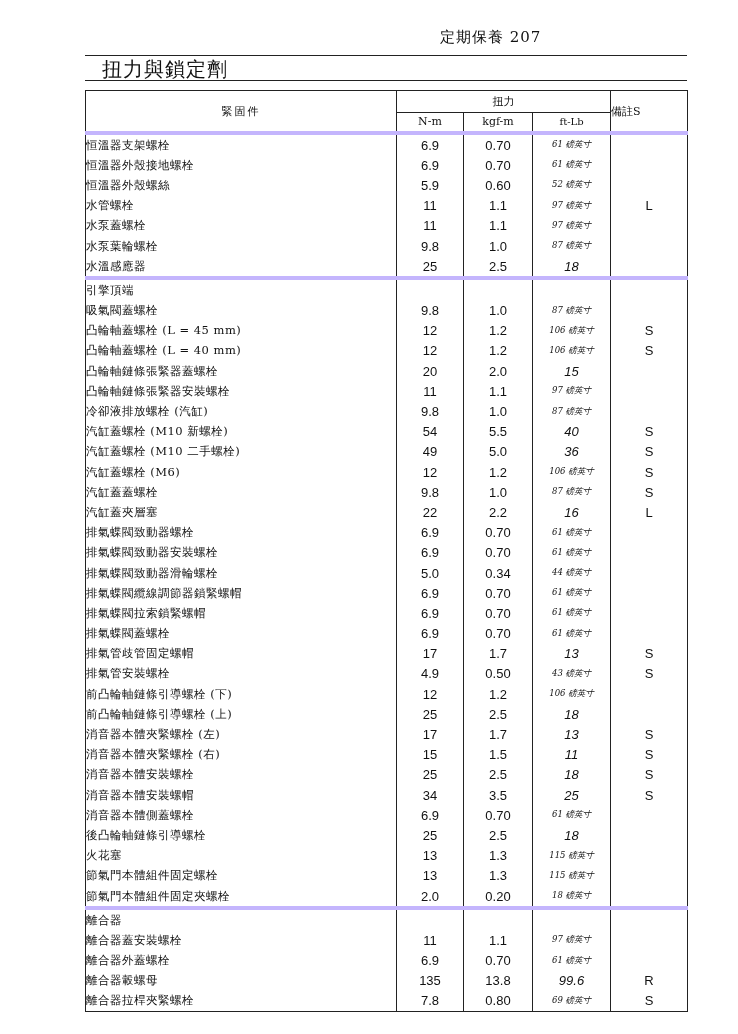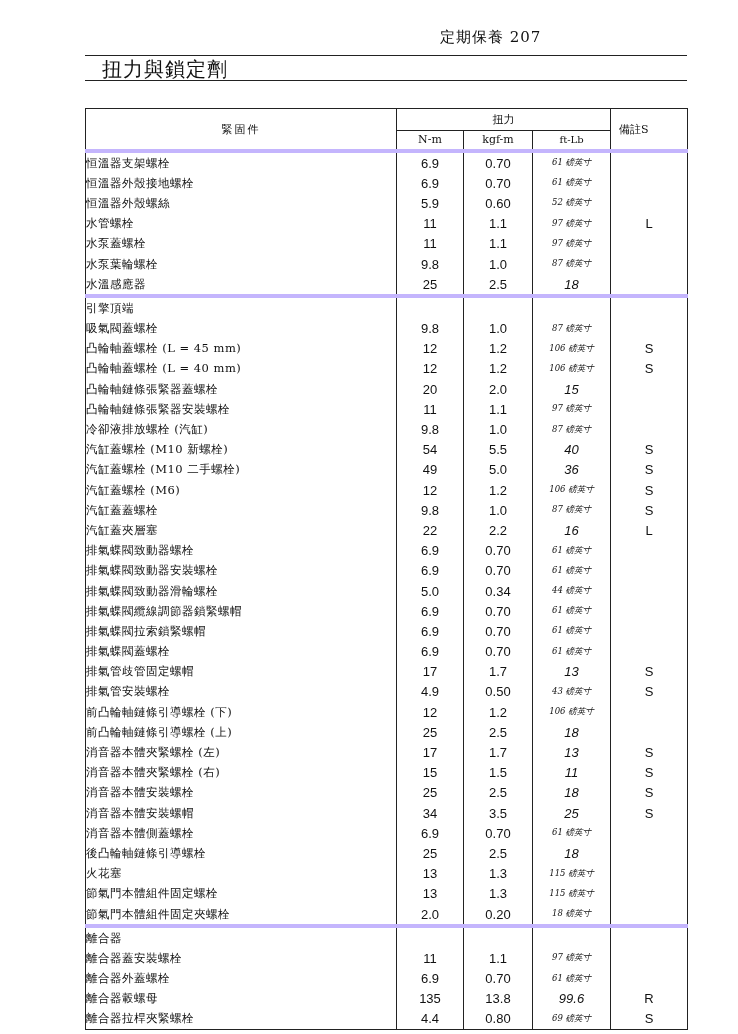--- a/index.html
+++ b/index.html
@@ -6,33 +6,33 @@
   body { width: 738px; height: 1034px; position: relative; overflow: hidden; color: #111; }
   .serif { font-family: "DejaVu Serif", "Liberation Serif", serif; }
   .sans { font-family: "Liberation Sans", "DejaVu Sans", sans-serif; }
 
   .page-header { position: absolute; left: 440px; top: 28px; font-size: 15px; letter-spacing: 1px; text-align: center; }
   .rule { position: absolute; left: 85px; width: 602px; height: 1px; background: #222; }
   .section-title { position: absolute; left: 86px; top: 56px; font-size: 20px; letter-spacing: 1px; margin-left: 16px; }
 
   table.torque {
     position: absolute; left: 85px; top: 90px;
-    width: 602px; border-collapse: collapse; table-layout: fixed; margin-top: 18px;
+    width: 602px; border-collapse: collapse; table-layout: fixed;
   }
   table.torque th, table.torque td { padding: 0; }
   col.c-name { width: 311px; }
   col.c-nm { width: 67px; }
   col.c-kgf { width: 69px; }
   col.c-ft { width: 78px; }
   col.c-rem { width: 77px; }
 
   .hdr th { font-weight: normal; font-size: 11px; border: 1px solid #222; height: 20px; }
   .hdr th.name-h { height: 40px; font-size: 11px; letter-spacing: 2px; }
   .hdr th.sub { height: 18px; }
-  .hdr th.rem-h { font-size: 11px; text-align: left; padding-left: 8px; }
+  .hdr th.rem-h { font-size: 11px; text-align: left; }
 
   tbody.group td { border-left: 1px solid #222; border-right: 1px solid #222; height: 20.2px; vertical-align: middle; }
   tbody.group { border-top: 4px solid #c4b5fd; border-bottom: 1px solid #222; }
   td.name { font-size: 11.5px; padding-left: 14px; white-space: nowrap; letter-spacing: 0.5px; }
   td.group-name { font-size: 11.5px; padding-left: 2px; white-space: nowrap; letter-spacing: 0.5px; }
   td.num { text-align: center; font-size: 13px; }
   td.ft { text-align: center; font-size: 13px; font-style: italic; }
   td.ft.small { font-size: 8.5px; }
   td.rem { text-align: center; font-size: 13px; }
 </style>
@@ -361,19 +361,19 @@
       </tr>
       <tr>
         <td class="name serif">離合器轂螺母</td>
         <td class="num sans">135</td>
         <td class="num sans">13.8</td>
         <td class="ft sans">99.6</td>
         <td class="rem sans">R</td>
       </tr>
       <tr>
         <td class="name serif">離合器拉桿夾緊螺栓</td>
-        <td class="num sans">4.4</td>
+        <td class="num sans">7.8</td>
         <td class="num sans">0.80</td>
         <td class="ft small serif">69 磅英寸</td>
         <td class="rem sans">S</td>
       </tr>
     </tbody>
 </table>
 
 </body></html>

